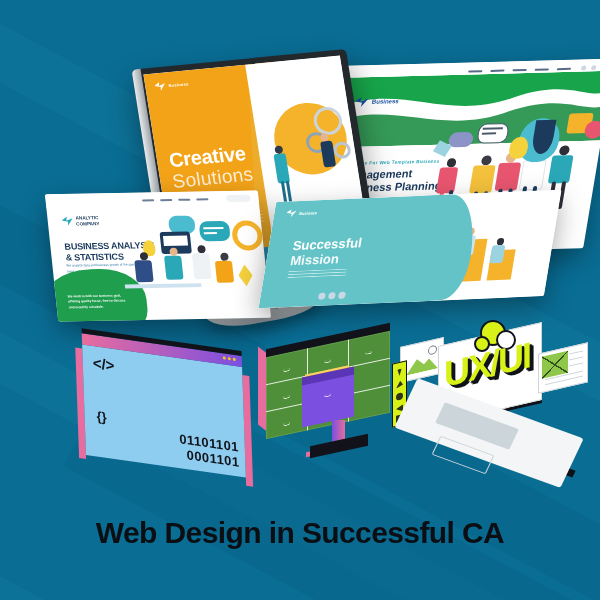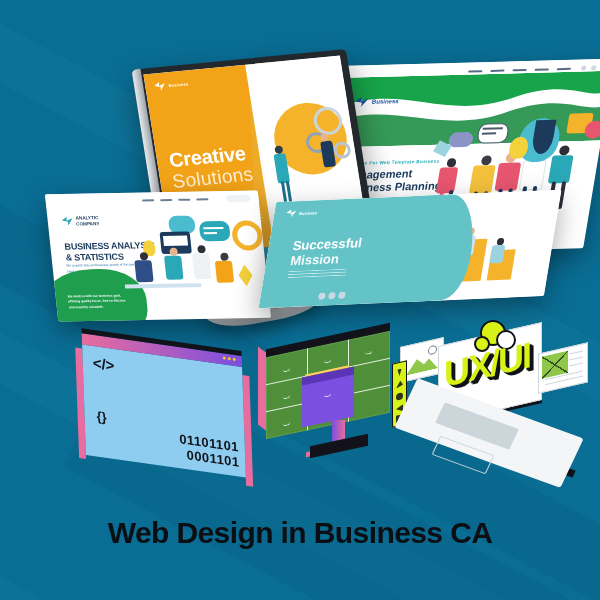--- a/index.html
+++ b/index.html
@@ -487,15 +487,15 @@
     <div class="cog c2"></div>
 
     <div class="uxui">UX/UI</div>
 
     <div class="lap-base-sh nomouse"></div>
     <div class="lap-base"></div>
     <div class="trackbar nomouse"></div>
     <div class="trackpad nomouse"></div>
   </div>
 
-  <div id="title">Web Design in Business CA</div>
+  <div id="title">Web Design in Successful CA</div>
 
 </div>
 
 </body></html>

